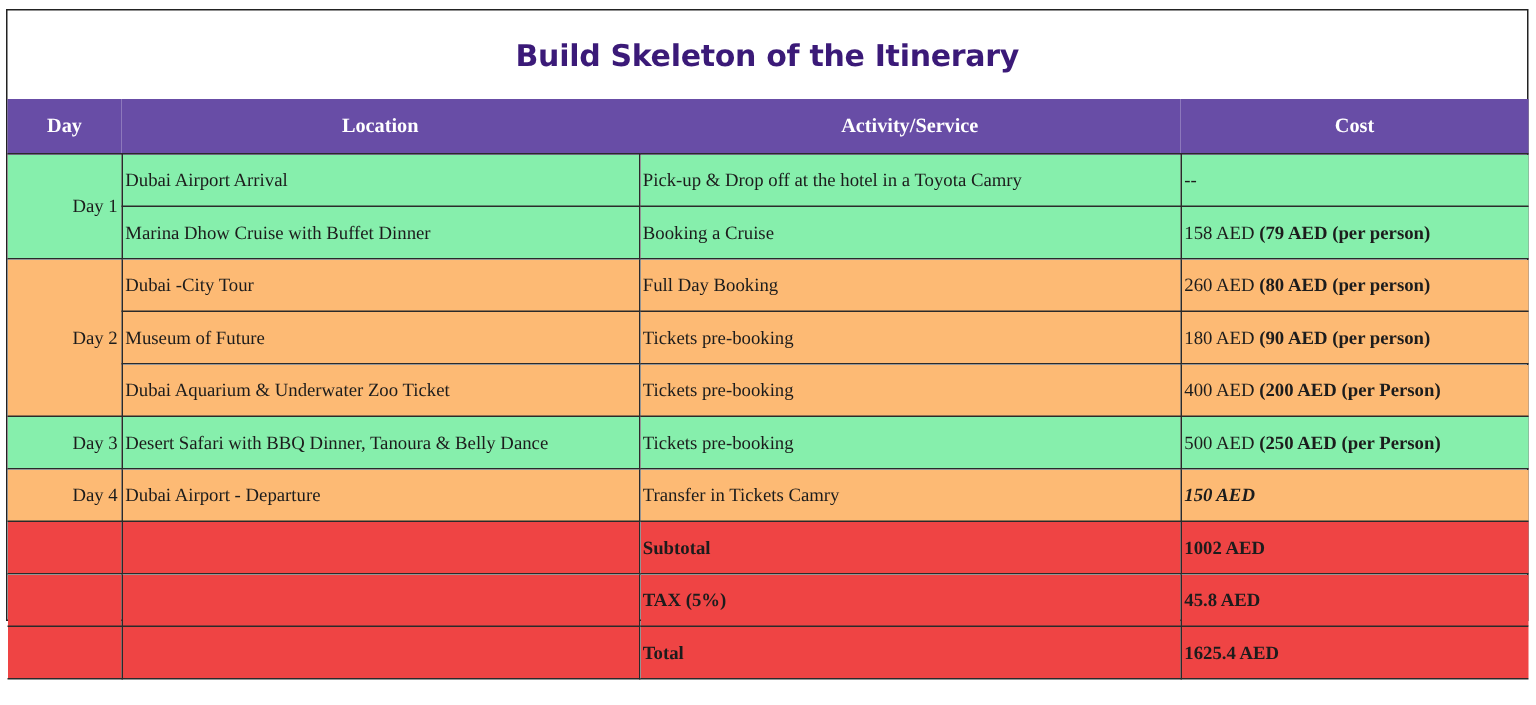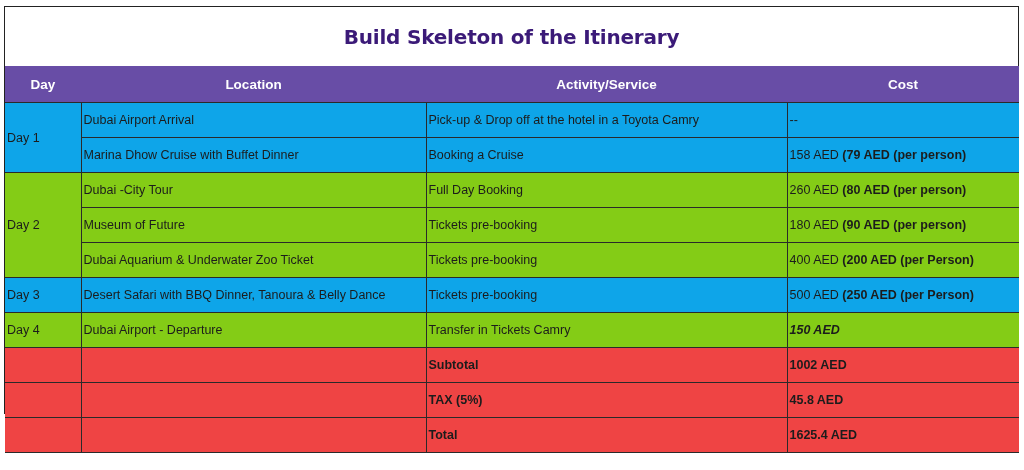--- a/index.html
+++ b/index.html
@@ -8,33 +8,33 @@
       position: absolute; left: 4px; top: 6px; width: 1015px; height: 408px;
       border: 1px solid #222; box-sizing: border-box; background: #fff;
     }
     .title {
       height: 59px; display: flex; align-items: center; justify-content: center;
       font-family: "DejaVu Sans", sans-serif; font-weight: bold; font-size: 20px; color: #3b1a78;
       letter-spacing: -0.2px;
     }
     table {
       border-collapse: collapse; table-layout: fixed; width: 1014px;
-      font-family: Liberation Sans, sans-serif; font-size: 12.5px; color: #1c1c1c;
+      font-family: Liberation Serif, serif; font-size: 12.5px; color: #1c1c1c;
     }
     th {
       background: #684da6; color: #fff; font-weight: bold; font-size: 13.5px;
       height: 36px; padding: 0; border: none; text-align: center;
     }
     td {
       border: 1.5px solid #2a2a2a; height: 35px; padding: 0 2px; box-sizing: border-box;
       white-space: nowrap; overflow: hidden;
     }
-    td.day { text-align: left; }
-    tr.blue td { background: #0ea5e9; }
-    tr.lav td { background: #84cc16; }
+    td.day { text-align: right; }
+    tr.blue td { background: #86efac; }
+    tr.lav td { background: #fdba74; }
     tr.grey td { background: #ef4444; }
     td.first { border-left: none; }
     td.last { border-right: none; }
     .b { font-weight: bold; }
     .bi { font-weight: bold; font-style: italic; margin-left: 40px; }
   </style>
 </head>
 <body>
 
 <div class="frame">

